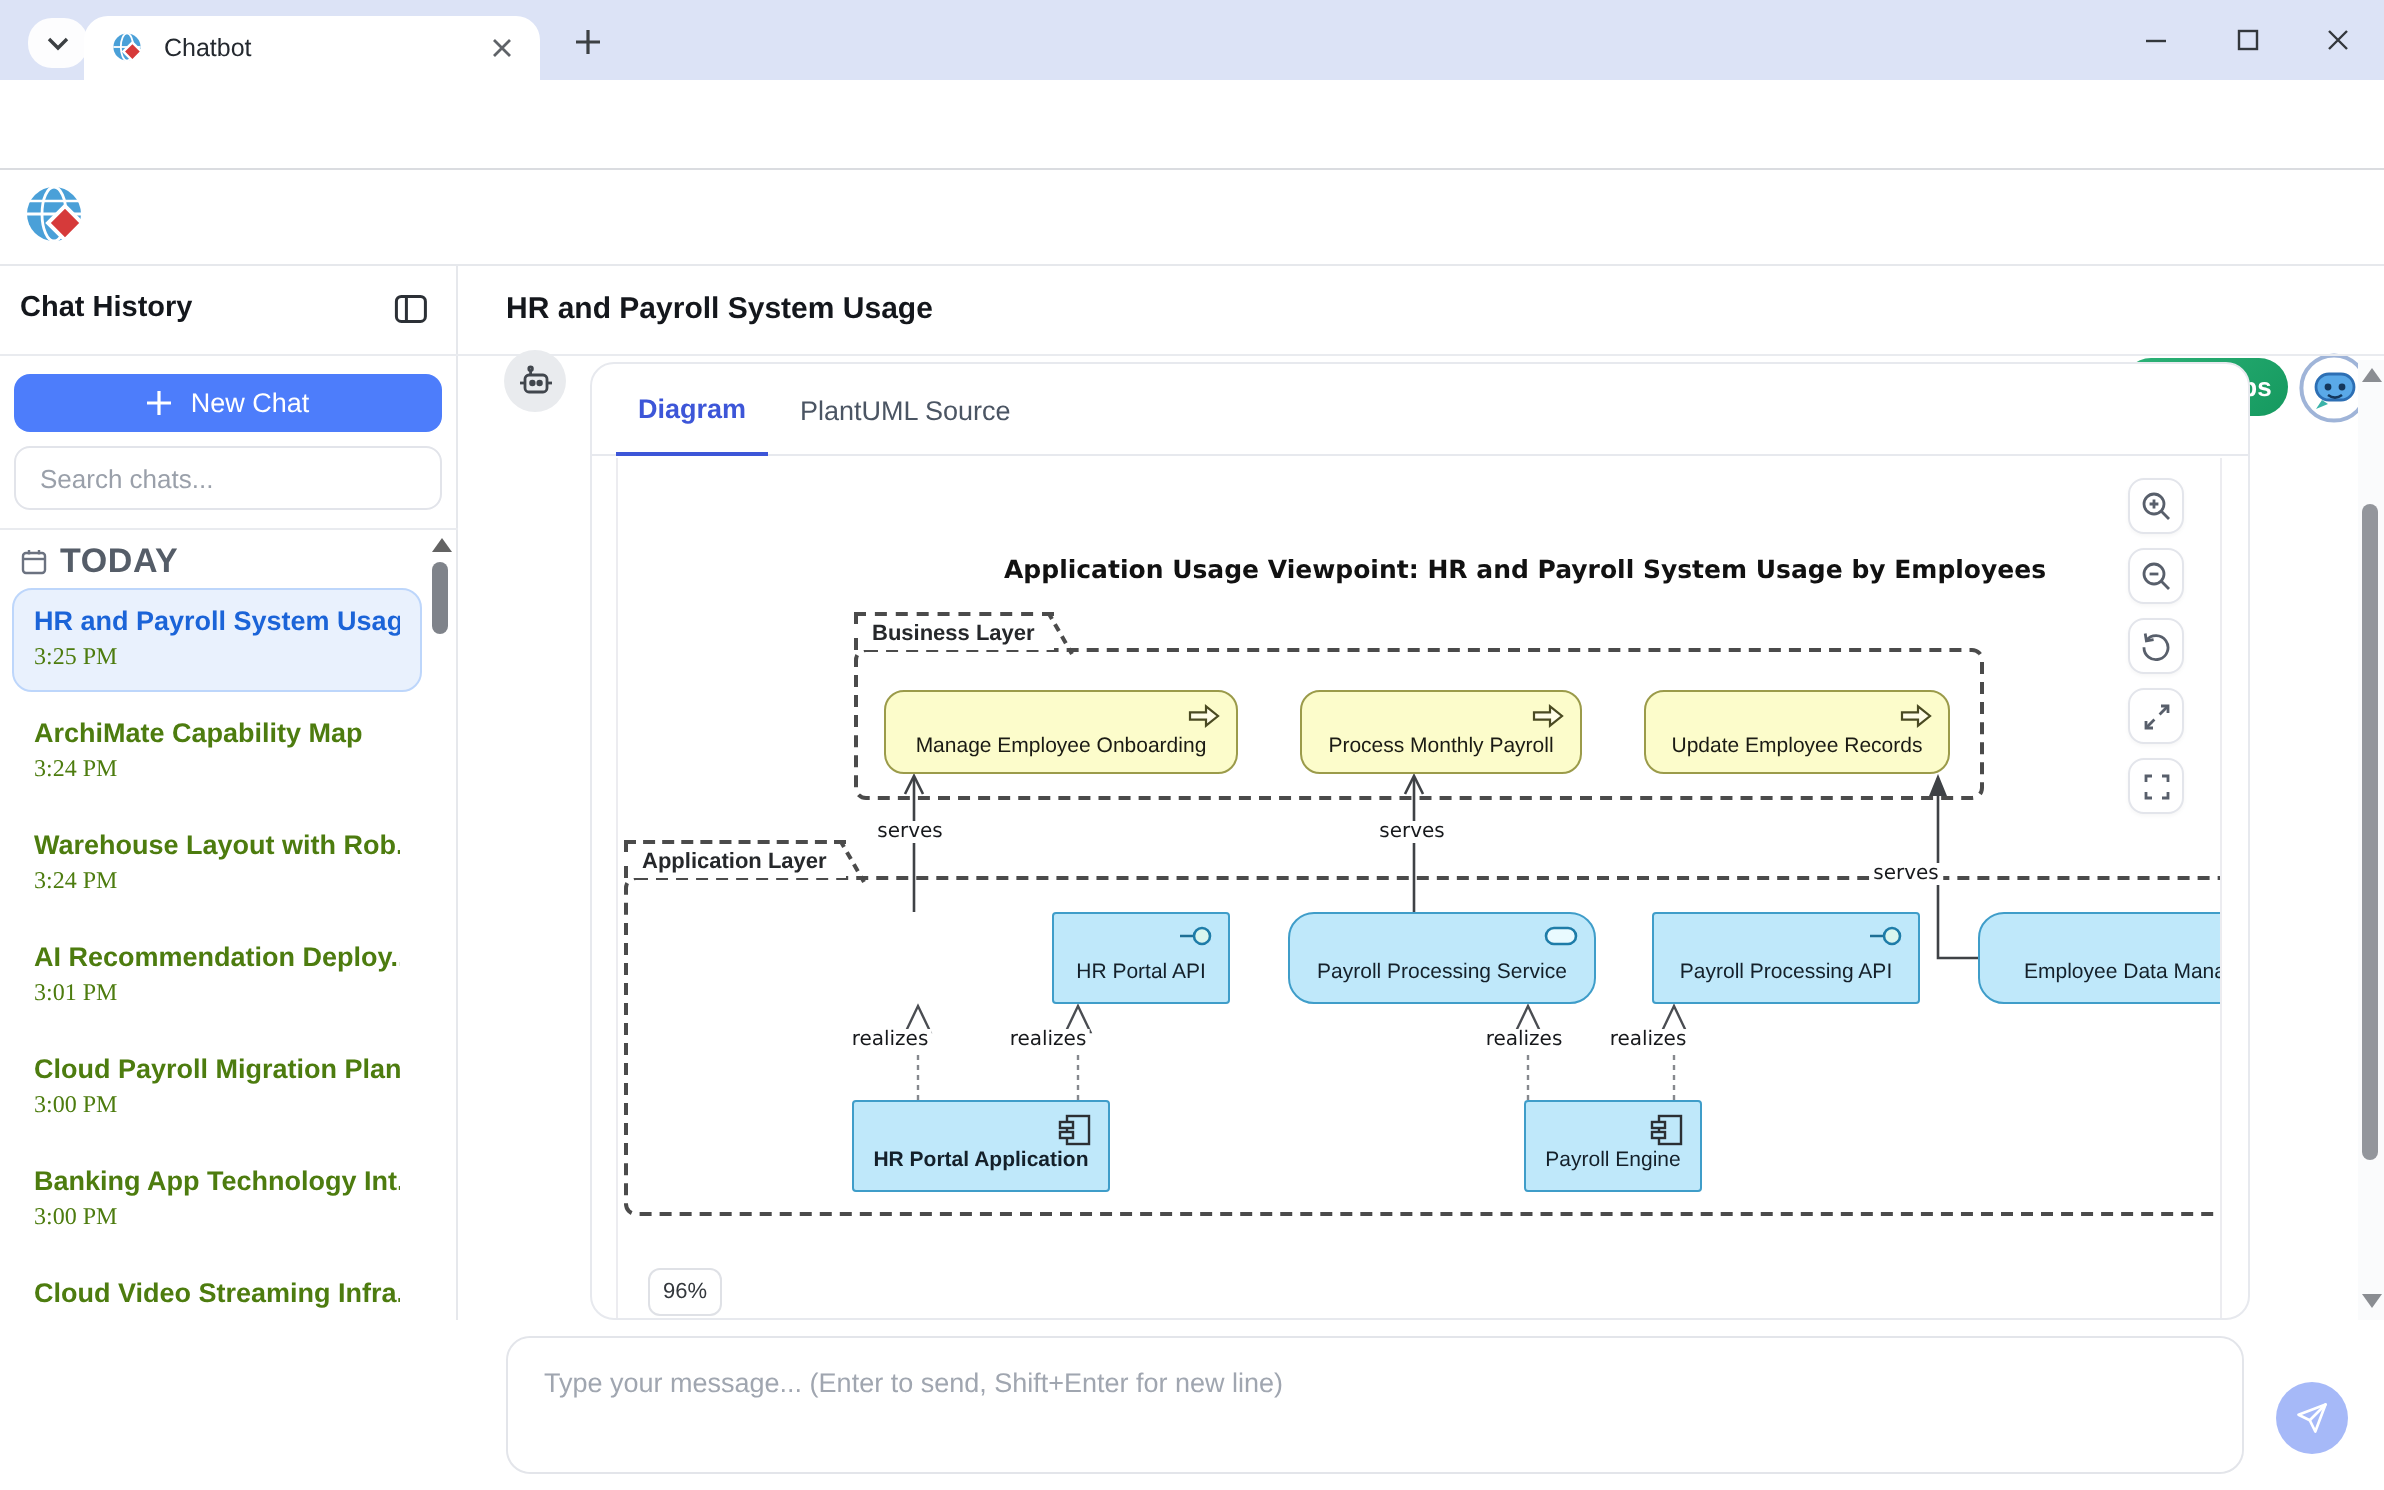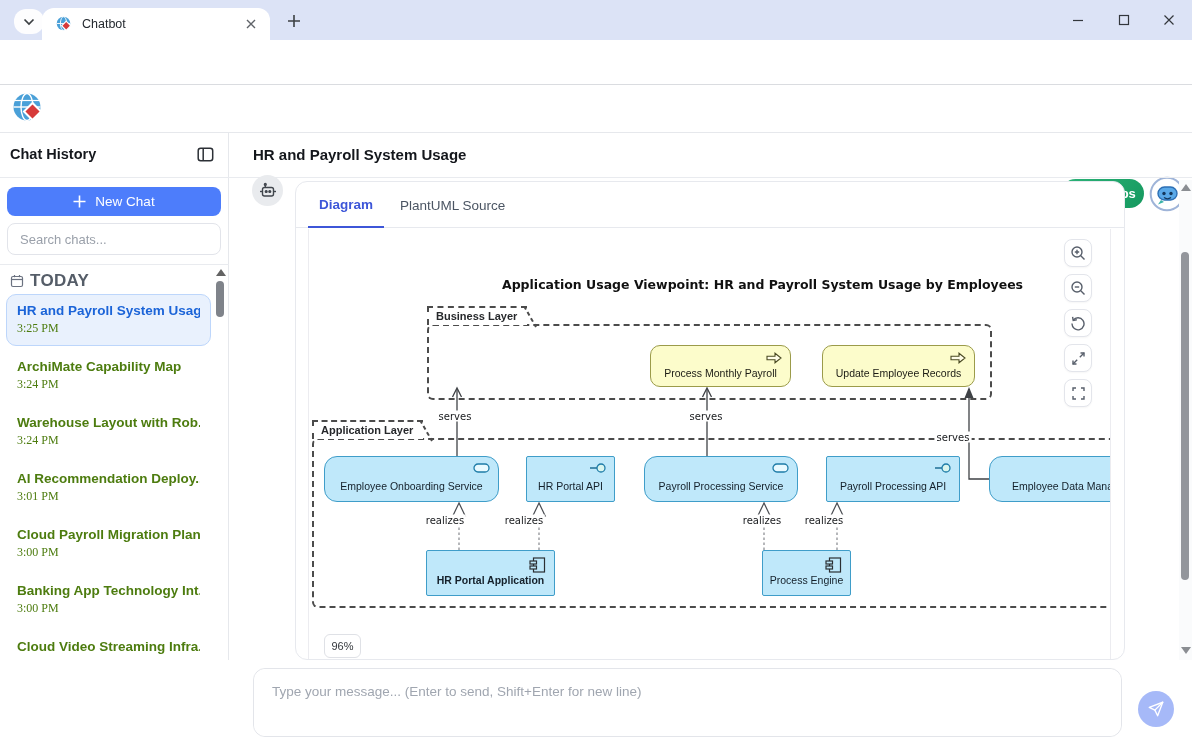--- a/index.html
+++ b/index.html
@@ -387,45 +387,45 @@
     </svg>
 
     <span class="elabel" style="left:146px; top:187px;">serves</span>
     <span class="elabel" style="left:397px; top:187px;">serves</span>
     <span class="elabel" style="left:644px; top:208px;">serves</span>
     <span class="elabel" style="left:136px; top:291px;">realizes</span>
     <span class="elabel" style="left:215px; top:291px;">realizes</span>
     <span class="elabel" style="left:453px; top:291px;">realizes</span>
     <span class="elabel" style="left:515px; top:291px;">realizes</span>
 
+    <div class="node bnode" style="left:133px; top:116px; width:177px; height:42px;">
+      <span>Manage Employee Onboarding</span>
+      <span class="nicon">
+          <svg width="16" height="12" viewBox="0 0 16 12">
+            <path d="M1 4.2 h8 V1.2 l6 4.8 -6 4.8 V7.8 h-8 z" fill="#fffde8" stroke="#4a4a22" stroke-width="1.1"></path>
+          </svg>
+        </span>
+    </div>
     <div class="node bnode" style="left:341px; top:116px; width:141px; height:42px;">
       <span>Process Monthly Payroll</span>
       <span class="nicon">
           <svg width="16" height="12" viewBox="0 0 16 12">
             <path d="M1 4.2 h8 V1.2 l6 4.8 -6 4.8 V7.8 h-8 z" fill="#fffde8" stroke="#4a4a22" stroke-width="1.1"></path>
           </svg>
         </span>
     </div>
     <div class="node bnode" style="left:513px; top:116px; width:153px; height:42px;">
       <span>Update Employee Records</span>
       <span class="nicon">
           <svg width="16" height="12" viewBox="0 0 16 12">
             <path d="M1 4.2 h8 V1.2 l6 4.8 -6 4.8 V7.8 h-8 z" fill="#fffde8" stroke="#4a4a22" stroke-width="1.1"></path>
           </svg>
         </span>
     </div>
 
-    <div class="node anode rnd" style="left:15px; top:227px; width:175px; height:46px;">
-      <span>Employee Onboarding Service</span>
-      <span class="nicon">
-          <svg width="17" height="10" viewBox="0 0 17 10">
-            <rect x="1" y="1" width="15" height="8" rx="4" fill="#e9faff" stroke="#1e7ca8" stroke-width="1.3"></rect>
-          </svg>
-        </span>
-    </div>
     <div class="node anode sq" style="left:217px; top:227px; width:89px; height:46px;">
       <span>HR Portal API</span>
       <span class="nicon">
           <svg width="16" height="10" viewBox="0 0 16 10">
             <line x1="0" y1="5" x2="7" y2="5" stroke="#1e6f95" stroke-width="1.3"></line>
             <circle cx="11" cy="5" r="4" fill="#d9f5ee" stroke="#1e7ca8" stroke-width="1.3"></circle>
           </svg>
         </span>
     </div>
     <div class="node anode rnd" style="left:335px; top:227px; width:154px; height:46px;">
@@ -453,21 +453,21 @@
       <span>HR Portal Application</span>
       <span class="nicon">
           <svg width="17" height="16" viewBox="0 0 17 16" fill="none" stroke="#2b2f33" stroke-width="1.2">
             <rect x="4.5" y="1" width="11" height="14"></rect>
             <rect x="1" y="4" width="6.5" height="3" fill="#bfe8fa"></rect>
             <rect x="1" y="9" width="6.5" height="3" fill="#bfe8fa"></rect>
           </svg>
         </span>
     </div>
     <div class="node anode sq" style="left:453px; top:321px; width:89px; height:46px;">
-      <span>Process Engine</span>
+      <span>Payroll Engine</span>
       <span class="nicon">
           <svg width="17" height="16" viewBox="0 0 17 16" fill="none" stroke="#2b2f33" stroke-width="1.2">
             <rect x="4.5" y="1" width="11" height="14"></rect>
             <rect x="1" y="4" width="6.5" height="3" fill="#bfe8fa"></rect>
             <rect x="1" y="9" width="6.5" height="3" fill="#bfe8fa"></rect>
           </svg>
         </span>
     </div>
 
     <div class="zstack">

